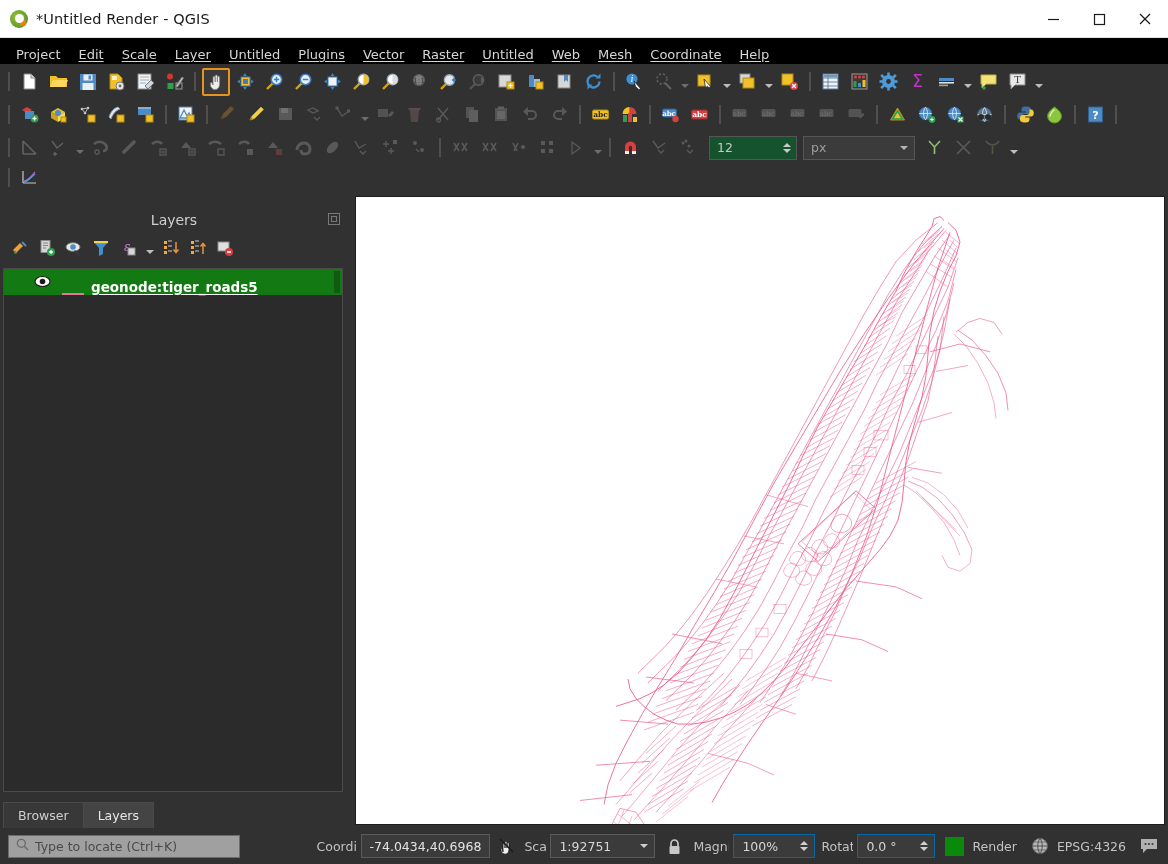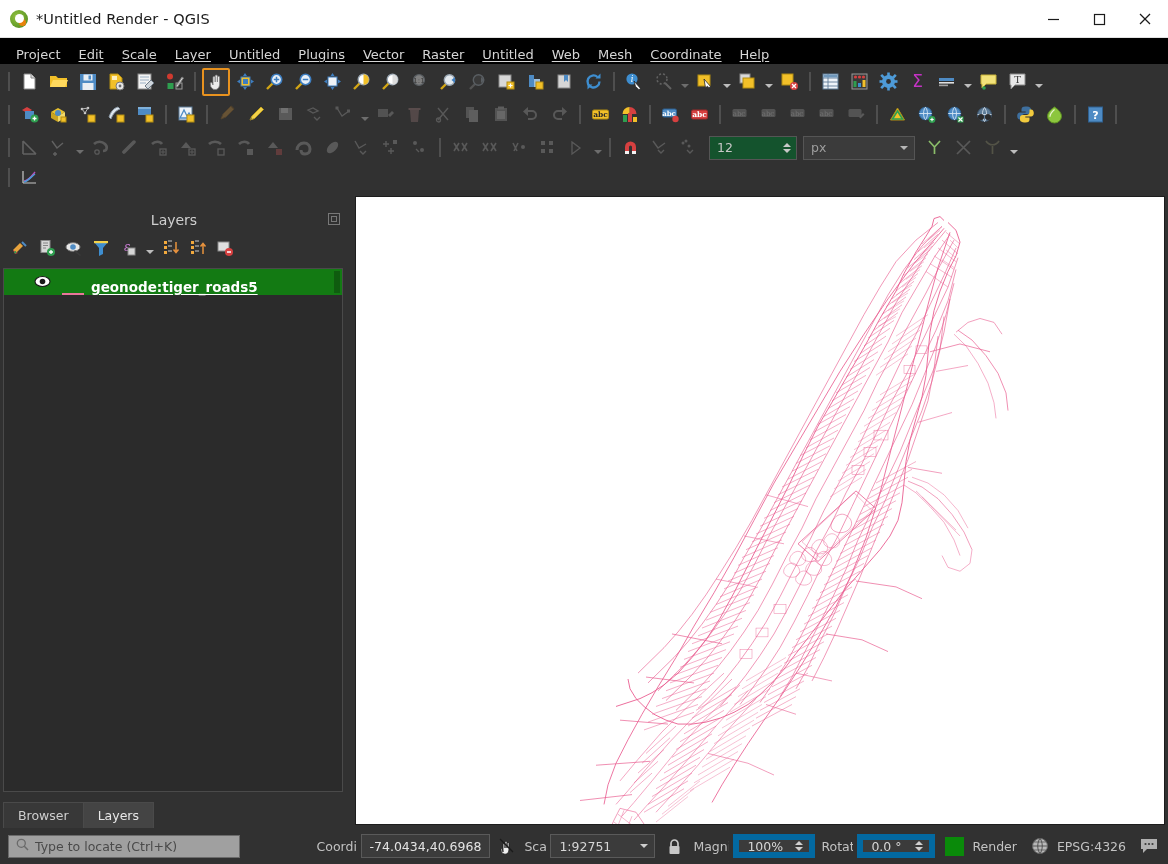--- a/index.html
+++ b/index.html
@@ -176,21 +176,21 @@
   .sb-combo {
     height: 24px; background: #3b3b3b; border: 1px solid #5a5a5a; color: #d6d6d6;
     font-size: 12.5px; display: flex; align-items: center; padding: 0 22px 0 8px; flex: none;
     position: relative;
   }
   .sb-combo .cc {
     position: absolute; right: 6px; top: 50%; transform: translateY(-50%);
     border-left: 4px solid transparent; border-right: 4px solid transparent; border-top: 4px solid #cfcfcf;
   }
   .sb-spin {
-    height: 24px; background: #3b3b3b; border: 6px solid #0369a1; color: #d6d6d6;
+    height: 24px; background: #3b3b3b; border: 1px solid #0369a1; color: #d6d6d6;
     font-size: 12.5px; display: flex; align-items: center; padding: 0 22px 0 8px; flex: none;
     position: relative;
   }
   .sb-spin .arrows { position: absolute; right: 6px; top: 50%; transform: translateY(-50%); display: flex; flex-direction: column; gap: 2px; }
   .sb-spin .arrows .up { border-left: 4px solid transparent; border-right: 4px solid transparent; border-bottom: 4px solid #cfcfcf; }
   .sb-spin .arrows .dn { border-left: 4px solid transparent; border-right: 4px solid transparent; border-top: 4px solid #cfcfcf; }
   .render-box { width: 19px; height: 19px; background: #0a8a0a; flex: none; }
   .sb-ico { width: 22px; height: 22px; display: flex; align-items: center; justify-content: center; flex: none; }
 </style>
 </head>

